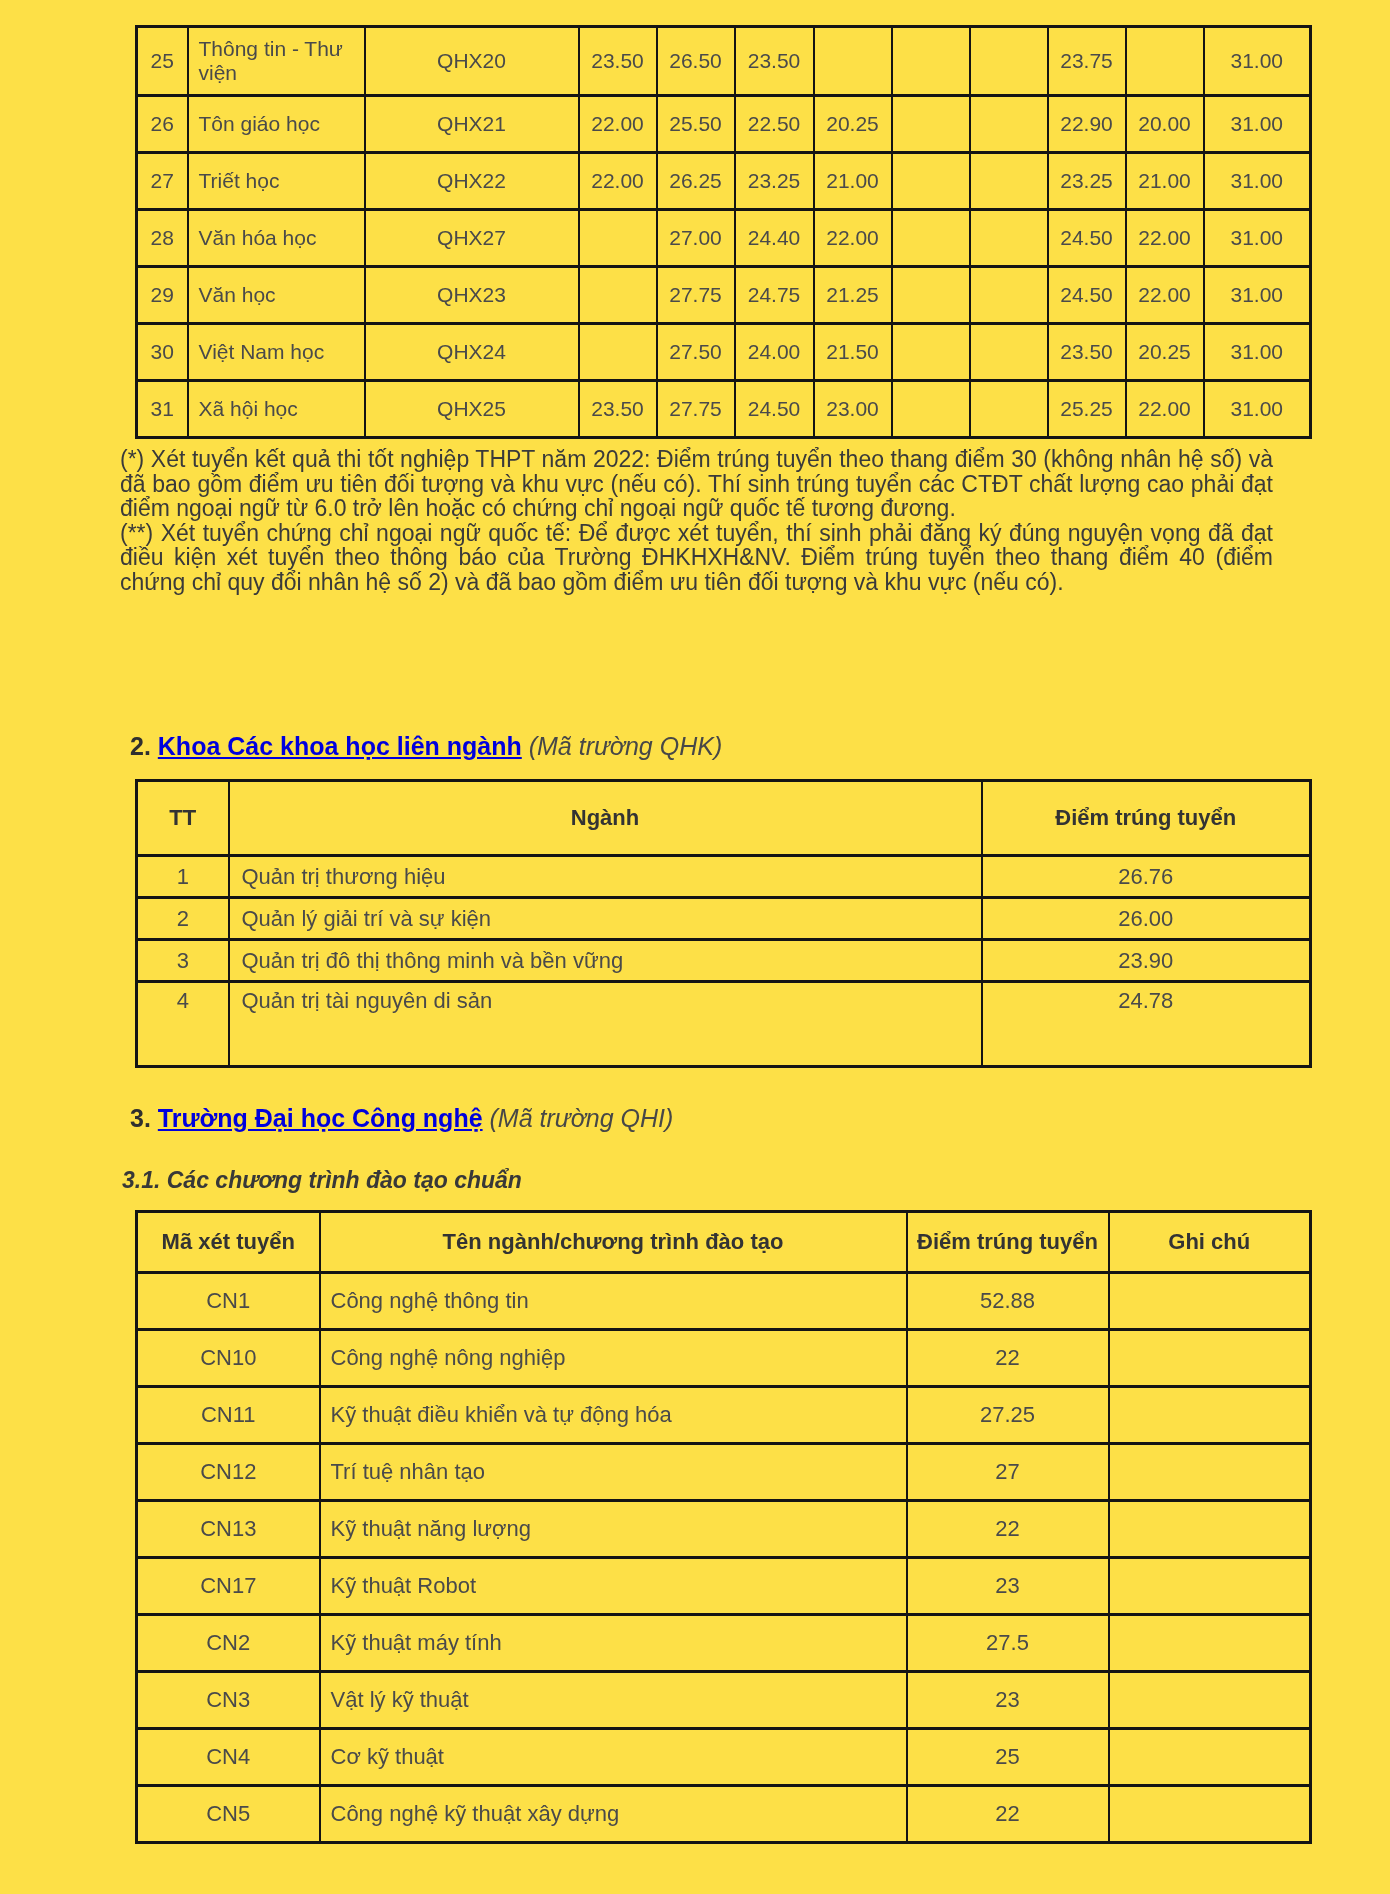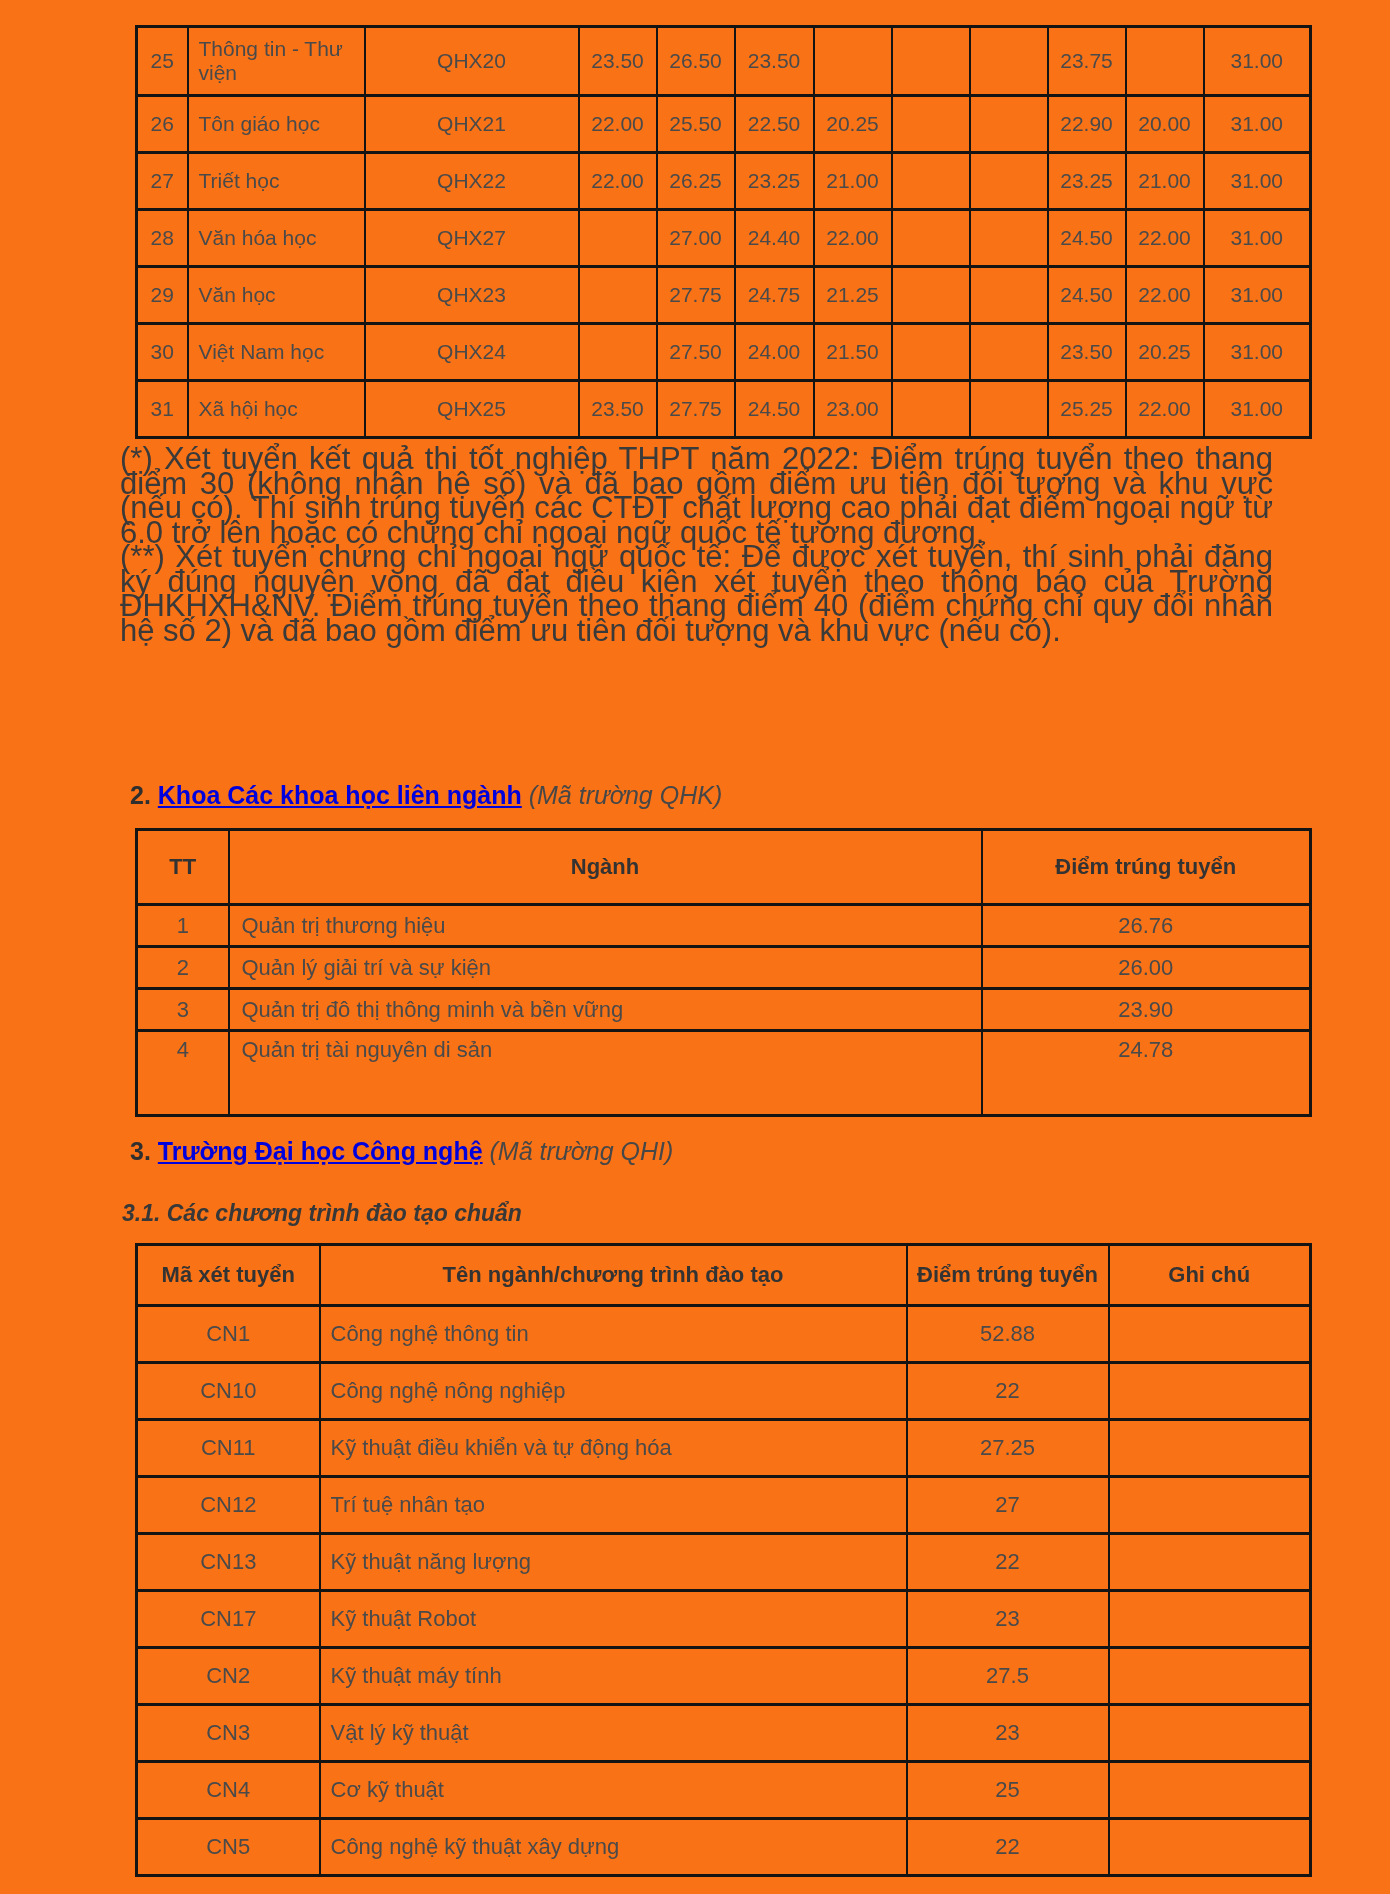--- a/index.html
+++ b/index.html
@@ -1,37 +1,37 @@
 <!DOCTYPE html>
 <html lang="vi"><head>
 <meta charset="utf-8">
 <style>
   html,body{margin:0;padding:0;background:#fff;}
   .page{
-    position:relative;width:1390px;height:1894px;background:#f97316;
+    position:relative;width:1390px;height:1894px;background:#fde047;
     font-family:"Liberation Sans","DejaVu Sans",sans-serif;
     color:#3f3f3f;overflow:hidden;
   }
   
   table{border-collapse:collapse;table-layout:fixed;}
   td,th{border:2px solid #141414;overflow:hidden;}
   .doc-table{border:3px solid #141414;}
   .doc-table td,.doc-table th{border-top-width:3px;border-bottom-width:3px;}
   
   .t1{margin:25px 0 0 135px;width:1174px;font-size:21px;color:#4a4a4a;}
   .t1 td{height:50px;text-align:center;vertical-align:middle;padding:2px 3px;}
   .t1 tr.tall td{height:62px;}
   .t1 td.name{text-align:left;padding:2px 6px 2px 10px;line-height:1.15;border-radius:16px;}
   
-  .notes{width:1153px;margin:8px 0 0 120px;font-size:31px;line-height:24.5px;
+  .notes{width:1153px;margin:8px 0 0 120px;font-size:23px;line-height:24.5px;
          text-align:justify;color:#3a3a3a;}
   .notes p{margin:0;}
   
   .sec-heading{margin:138px 0 0 130px;font-size:25px;font-weight:bold;color:#2f2f2f;}
-  .sec-heading.h3{margin-top:20px;}
+  .sec-heading.h3{margin-top:36px;}
   .sec-heading a{color:#0000dd;font-weight:bold;text-decoration:underline;cursor:pointer;}
   .sec-heading .suffix{font-weight:normal;font-style:italic;color:#474747;}
   .sub-heading{margin:34px 0 0 122px;font-size:23px;font-weight:bold;font-style:italic;color:#383838;}
   
   .t2{margin:18px 0 0 135px;width:1174px;font-size:22px;color:#4a4a4a;}
   .t2 th{height:38px;font-weight:bold;color:#333;text-align:center;vertical-align:middle;padding:17px 4px;}
   .t2 td{height:37px;text-align:center;vertical-align:middle;padding:1px 4px;}
   .t2 td.name{text-align:left;padding-left:12px;}
   .t2 tr.tall td{height:76px;vertical-align:top;padding-top:5px;}
   

